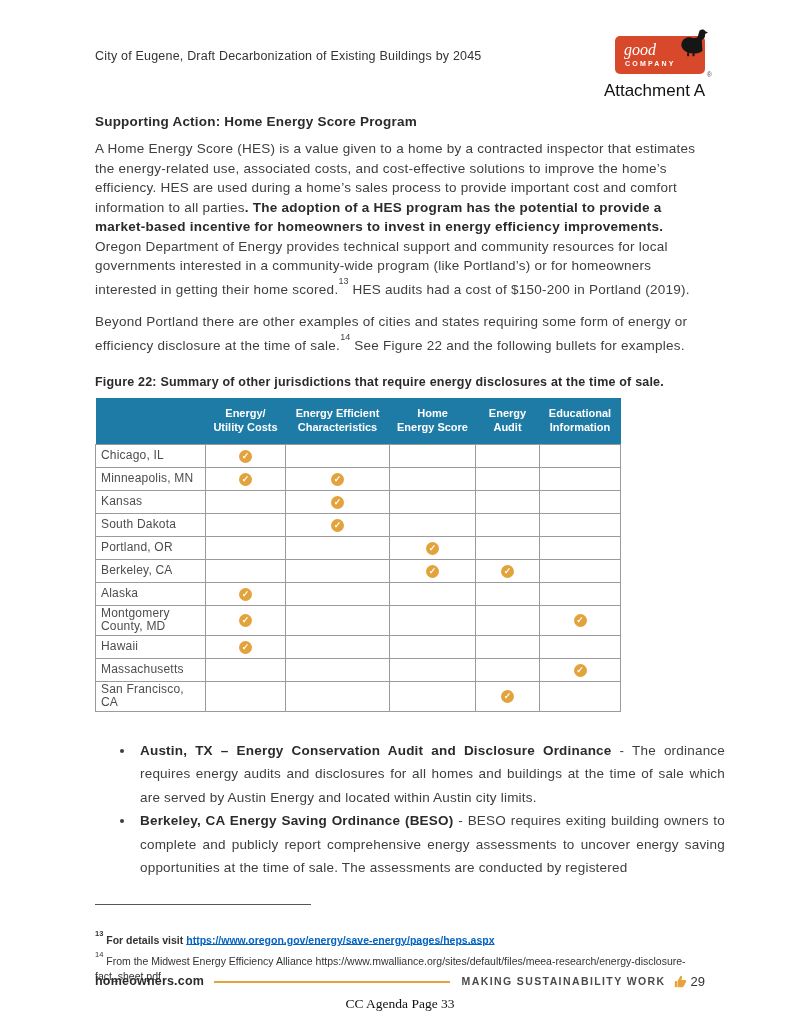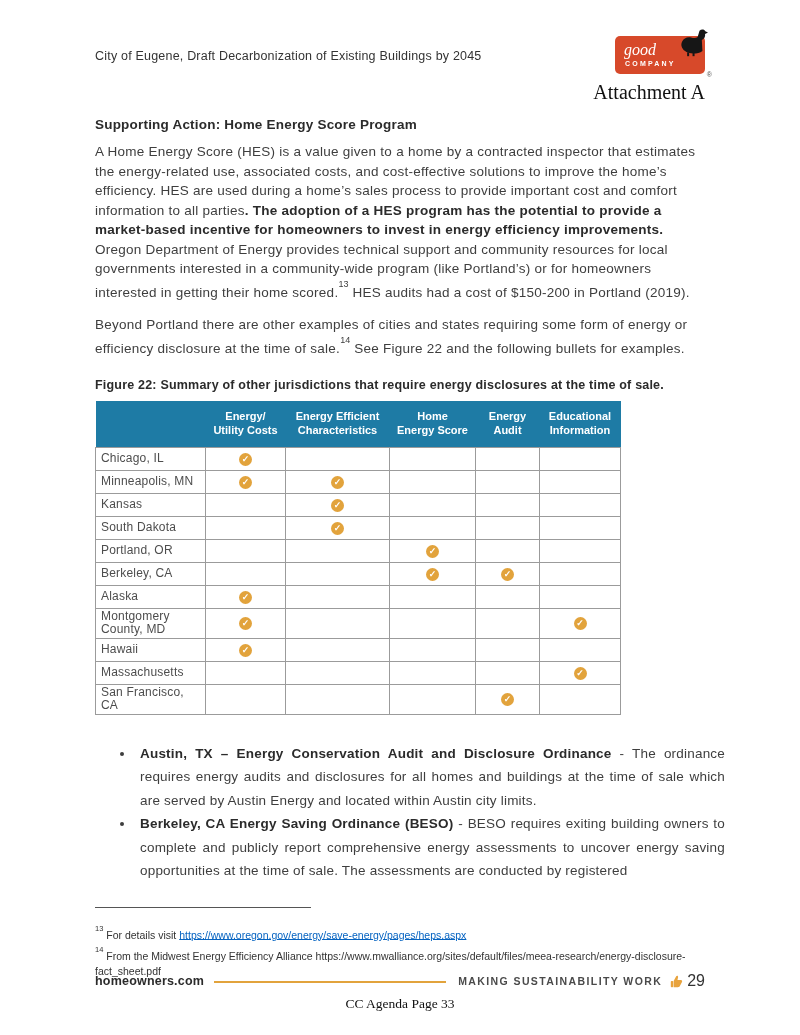--- a/index.html
+++ b/index.html
@@ -7,21 +7,21 @@
   .content{position:absolute;left:95px;top:0;width:610px;}
 
   
   .topbar{display:flex;justify-content:space-between;align-items:flex-start;margin-top:36px;}
   .doc-title{font-size:12.5px;color:#333;margin-top:13px;letter-spacing:0.2px;}
   .logo{position:relative;width:90px;height:38px;background:var(--logo_red,#D7492A);border-radius:5px;flex-shrink:0;}
   .logo-good{font-family:"Liberation Serif",serif;font-style:italic;font-weight:normal;color:#ffffff;font-size:16px;line-height:21px;padding:3px 0 0 9px;}
   .logo-company{color:#fff;font-size:7px;letter-spacing:2.2px;font-weight:bold;padding-left:10px;margin-top:0px;}
   .logo-bird{position:absolute;top:-10px;right:-3px;}
   .logo-reg{position:absolute;right:-7px;bottom:-4px;font-size:7px;color:#555;}
-  .attachment{text-align:right;font-family:Liberation Serif, serif;font-size:20px;color:#111;margin-top:7px;}
+  .attachment{text-align:right;font-family:Liberation Sans, sans-serif;font-size:17px;color:#111;margin-top:7px;}
 
   
   .heading{font-size:13.5px;font-weight:bold;color:#2B2B2B;margin-top:13px;letter-spacing:0.2px;}
   .body-para{font-size:13.5px;line-height:19.5px;margin-top:10px;letter-spacing:0.25px;}
   .body-para.second{margin-top:0;}
   .body-para b{color:#2B2B2B;}
   sup.ref{font-size:9px;position:relative;top:-4px;letter-spacing:0;}
 
   
   .fig-caption{font-size:12.5px;font-weight:bold;color:#2B2B2B;margin-top:20px;letter-spacing:0.2px;}
@@ -32,32 +32,32 @@
   .check{display:inline-block;width:13px;height:13px;border-radius:50%;background:var(--check,#E2A33C);color:#fff;font-size:9px;line-height:13px;font-weight:bold;text-align:center;vertical-align:middle;}
 
   
   .bullets{margin:27px 0 0 20px;padding-left:20px;width:590px;list-style:disc;}
   .bullets li{font-size:13.5px;line-height:23.5px;text-align:justify;padding-left:5px;letter-spacing:0.2px;}
   .bullets li b{color:#2B2B2B;}
 
   
   .fn-rule{width:216px;border-top:1px solid #555;margin-top:24px;}
   .footnote{font-size:10.5px;line-height:15.5px;color:#333;margin-top:2px;width:610px;}
-  .footnote.first{margin-top:16px;}
+  .footnote.first{margin-top:24px;font-weight:bold;}
   .footnote sup{font-size:7.5px;position:relative;top:-3px;}
   .fn-link{color:var(--link,#0563C1);text-decoration:underline;cursor:pointer;}
 
   
   .footer{position:absolute;left:95px;width:610px;bottom:22px;}
   .f-row1{display:flex;align-items:center;height:20px;}
   .f-site{font-weight:bold;font-size:12.5px;color:#2B2B2B;letter-spacing:0.2px;}
   .f-line{flex:1;border-top:2px solid var(--footer_line,#E2A33C);margin:2px 12px 0 10px;}
   .f-tagline{font-weight:bold;font-size:10.5px;letter-spacing:1.4px;color:#4A4A4A;}
   .f-thumb{margin:0 3px 0 7px;}
-  .f-page{font-size:16px;color:#333;}
+  .f-page{font-size:13px;color:#333;}
   .f-row2{position:relative;margin-top:5px;height:17px;font-family:"Liberation Serif",serif;font-size:13.5px;}
   .f-agenda{position:absolute;left:50%;transform:translateX(-50%);color:#111;white-space:nowrap;}
   .f-session{position:absolute;right:0;color:var(--session_text,#C9481F);white-space:nowrap;}
 </style>
 </head>
 <body>
 
 <div class="page">
   <div class="content">
 

